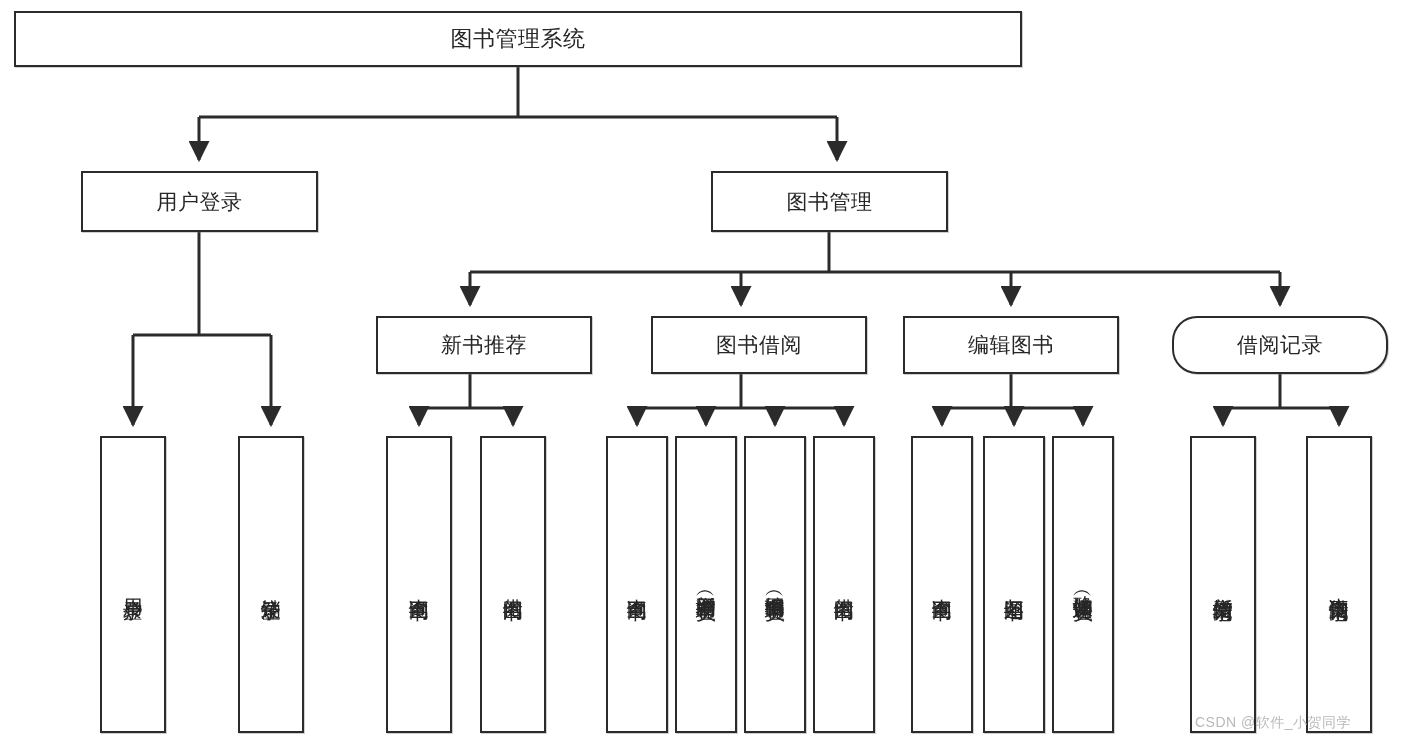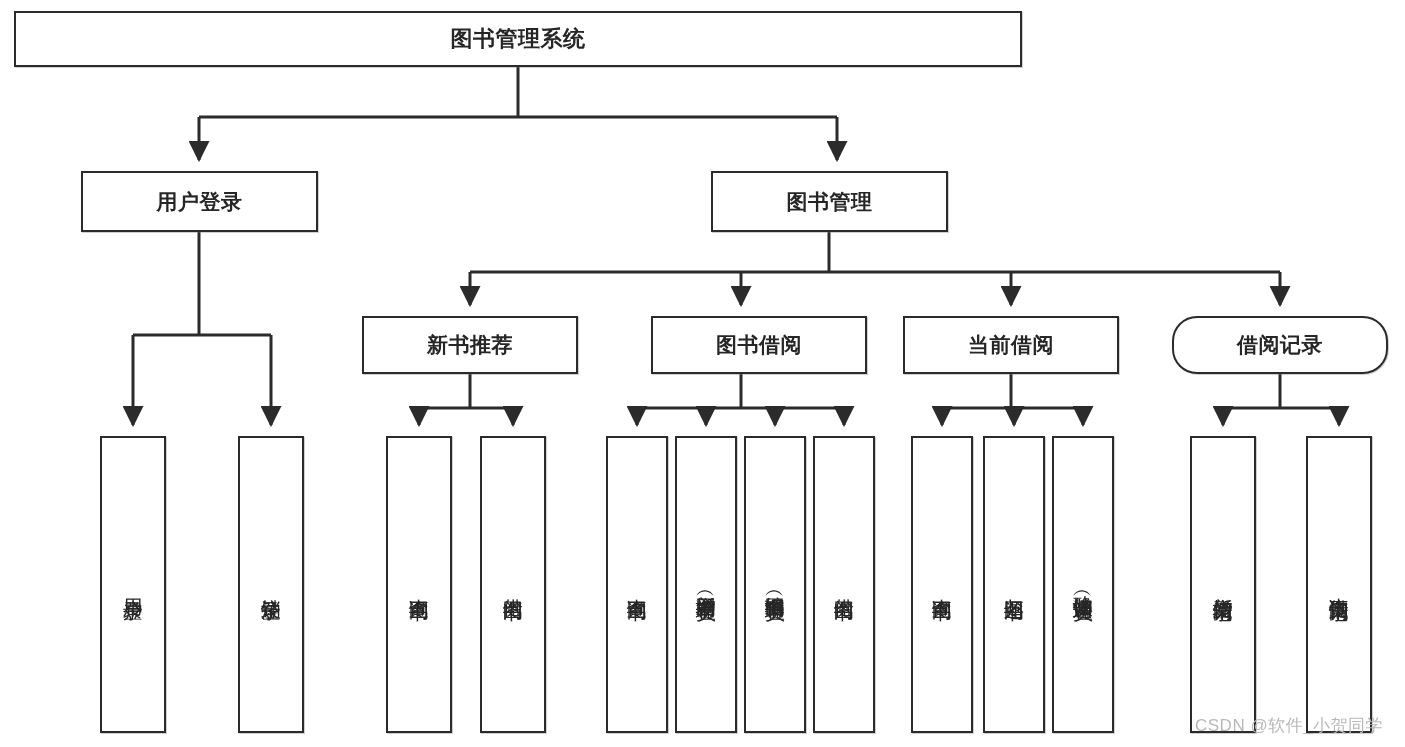--- a/index.html
+++ b/index.html
@@ -27,21 +27,20 @@
   .node {
     position: absolute;
     box-sizing: border-box;
     border: 2px solid #2b2b2b;
     background: #ffffff;
     color: #262626;
     display: flex;
     align-items: center;
     justify-content: center;
     box-shadow: 1px 1px 0 rgba(120,120,120,0.35);
-    font-weight: bold;
   }
   .node-h {
     font-size: 21px;
     letter-spacing: 0.5px;
     line-height: 1.2;
     white-space: nowrap;
   }
   .node-root {
     font-size: 22px;
   }
@@ -61,21 +60,21 @@
     writing-mode: vertical-rl;
     text-orientation: upright;
     font-size: 20px;
     line-height: 1.22;
     letter-spacing: 1px;
     text-align: center;
     white-space: nowrap;
   }
   .watermark {
     position: absolute;
-    font-size: 17px;
+    font-size: 14px;
     color: #b9b9b9;
     white-space: nowrap;
     letter-spacing: 0.5px;
   }
 </style>
 </head>
 <body>
 
 <div id="canvas">
 
@@ -133,28 +132,28 @@
     <span>图书管理系统</span>
   </div>
 
   <div class="node node-h" style="left: 81px; top: 171px; width: 237px; height: 61px;">
     <span>用户登录</span>
   </div>
   <div class="node node-h" style="left: 711px; top: 171px; width: 237px; height: 61px;">
     <span>图书管理</span>
   </div>
 
-  <div class="node node-h" style="left: 362px; top: 316px; width: 216px; height: 58px;">
+  <div class="node node-h" style="left: 376px; top: 316px; width: 216px; height: 58px;">
     <span>新书推荐</span>
   </div>
   <div class="node node-h" style="left: 633px; top: 316px; width: 216px; height: 58px; margin-left: 18px;">
     <span>图书借阅</span>
   </div>
   <div class="node node-h" style="left: 903px; top: 316px; width: 216px; height: 58px;">
-    <span>当前借阅</span>
+    <span>编辑图书</span>
   </div>
   <div class="node node-h" style="left: 1172px; top: 316px; width: 216px; height: 58px; border-radius: 25px;">
     <span>借阅记录</span>
   </div>
 
   <div class="leaf" style="left: 100px; top: 436px; width: 66px; height: 297px;">
     <span class="leaf-label">用户登录</span>
   </div>
   <div class="leaf" style="left: 238px; top: 436px; width: 66px; height: 297px;">
     <span class="leaf-label">注销登录</span>

